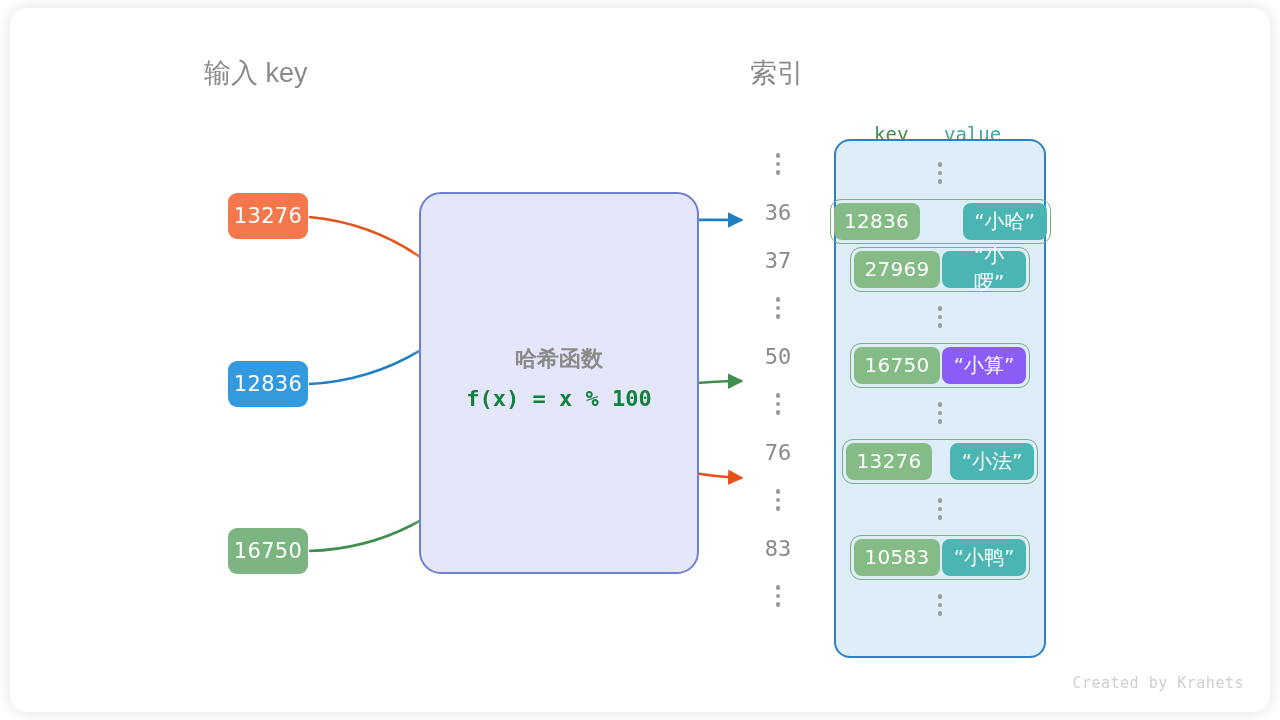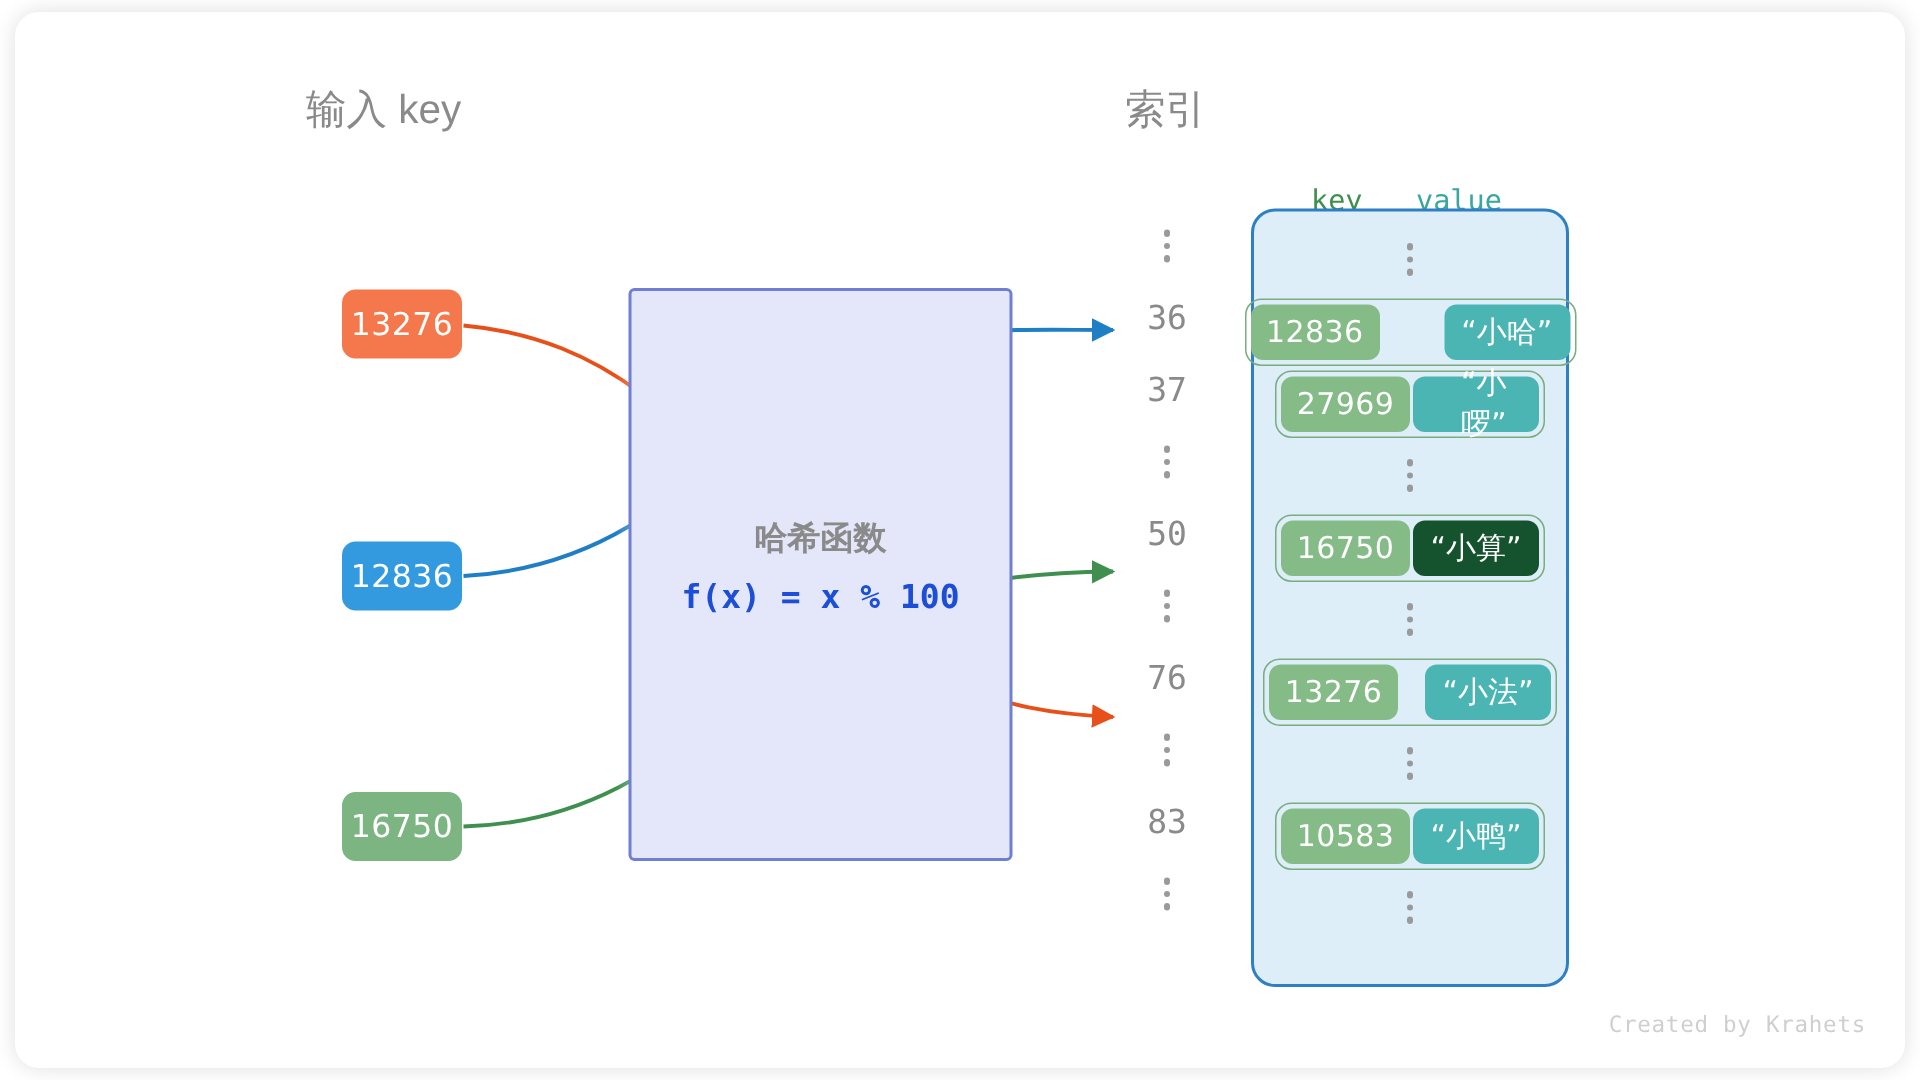--- a/index.html
+++ b/index.html
@@ -72,25 +72,25 @@
   }
   #chip-0 { top: 193px; background: #f4784b; }
   #chip-1 { top: 361px; background: #339ae0; }
   #chip-2 { top: 528px; background: #7cb582; }
 
   
   #hash-box {
     position: absolute;
     left: 419px;
     top: 192px;
-    width: 256px;
+    width: 280px;
     height: 382px;
     border: 2px solid #6f7fd4;
     background: #e4e7f9;
-    border-radius: 4px;
+    border-radius: 22px;
   }
   #hash-title {
     position: absolute;
     left: 0; right: 0;
     top: 150px;
     text-align: center;
     color: #8a8a8a;
     font-size: 22px;
     font-weight: bold;
   }
@@ -258,21 +258,21 @@
 
     <path d="M 309 551 C 420 548 470 480 542 434 C 610 392 660 382 742 381" fill="none" stroke="url(#g-green)" stroke-width="2.6" marker-end="url(#ah-green)"></path>
   </svg>
 
   <div class="key-chip" id="chip-0" style="background: rgb(244, 120, 75);">13276</div>
   <div class="key-chip" id="chip-1" style="background: rgb(51, 154, 224);">12836</div>
   <div class="key-chip" id="chip-2" style="background: rgb(124, 181, 130);">16750</div>
 
   <div id="hash-box" style="background: rgb(228, 231, 249); border-color: rgb(111, 127, 212);">
     <div id="hash-title">哈希函数</div>
-    <div id="hash-formula" style="color: #1d4ed8;">f(x) = x % 100</div>
+    <div id="hash-formula" style="color: #15803d;">f(x) = x % 100</div>
   </div>
 
   <div id="index-col">
       <div class="index-cell">
         <span class="vdots">
           <i></i>
           <i></i>
           <i></i>
         </span>
       </div>
@@ -334,21 +334,21 @@
       <div class="bucket-row">
         <span class="vdots">
           <i></i>
           <i></i>
           <i></i>
         </span>
       </div>
       <div class="bucket-row">
         <div class="pair">
           <div class="pair-key" style="background: rgb(132, 187, 135);">16750</div>
-          <div class="pair-val" style="background: #14532d;">“小算”</div>
+          <div class="pair-val" style="background: #8b5cf6;">“小算”</div>
         </div>
       </div>
       <div class="bucket-row">
         <span class="vdots">
           <i></i>
           <i></i>
           <i></i>
         </span>
       </div>
       <div class="bucket-row">

